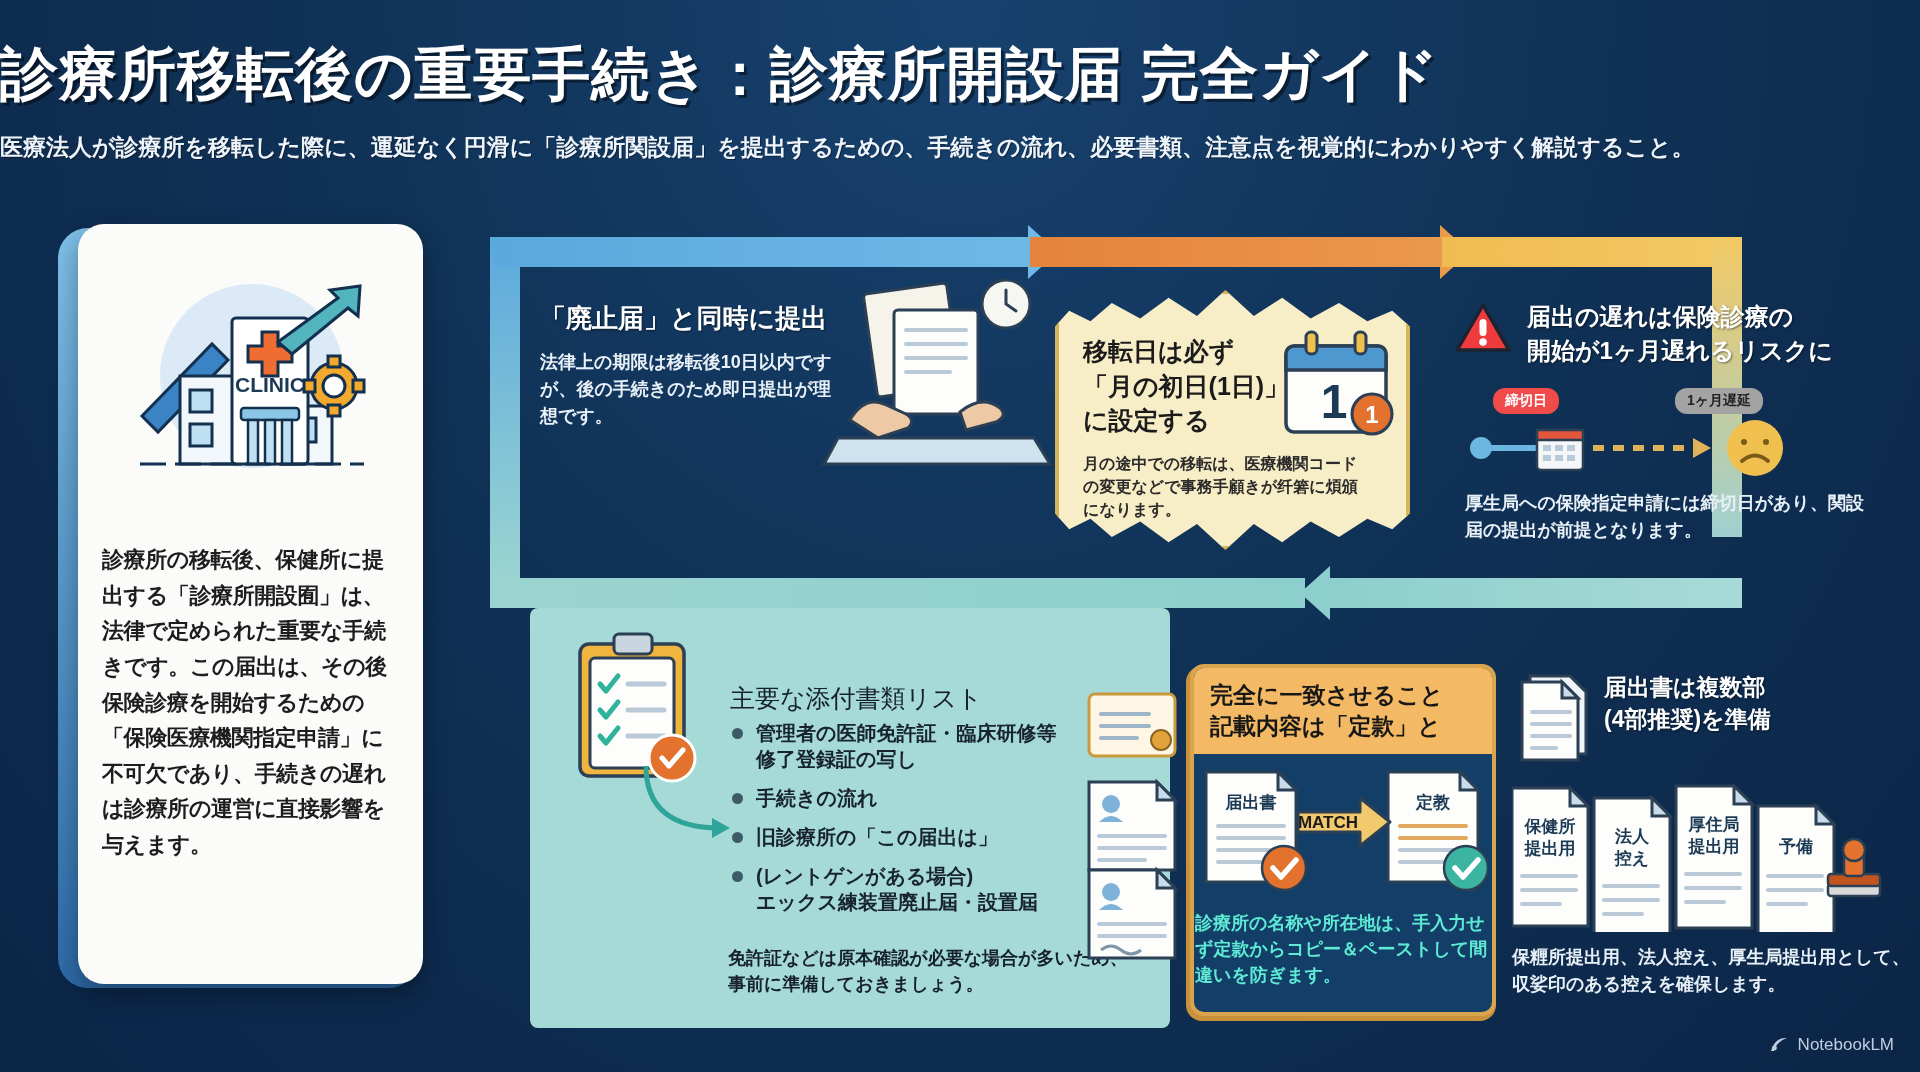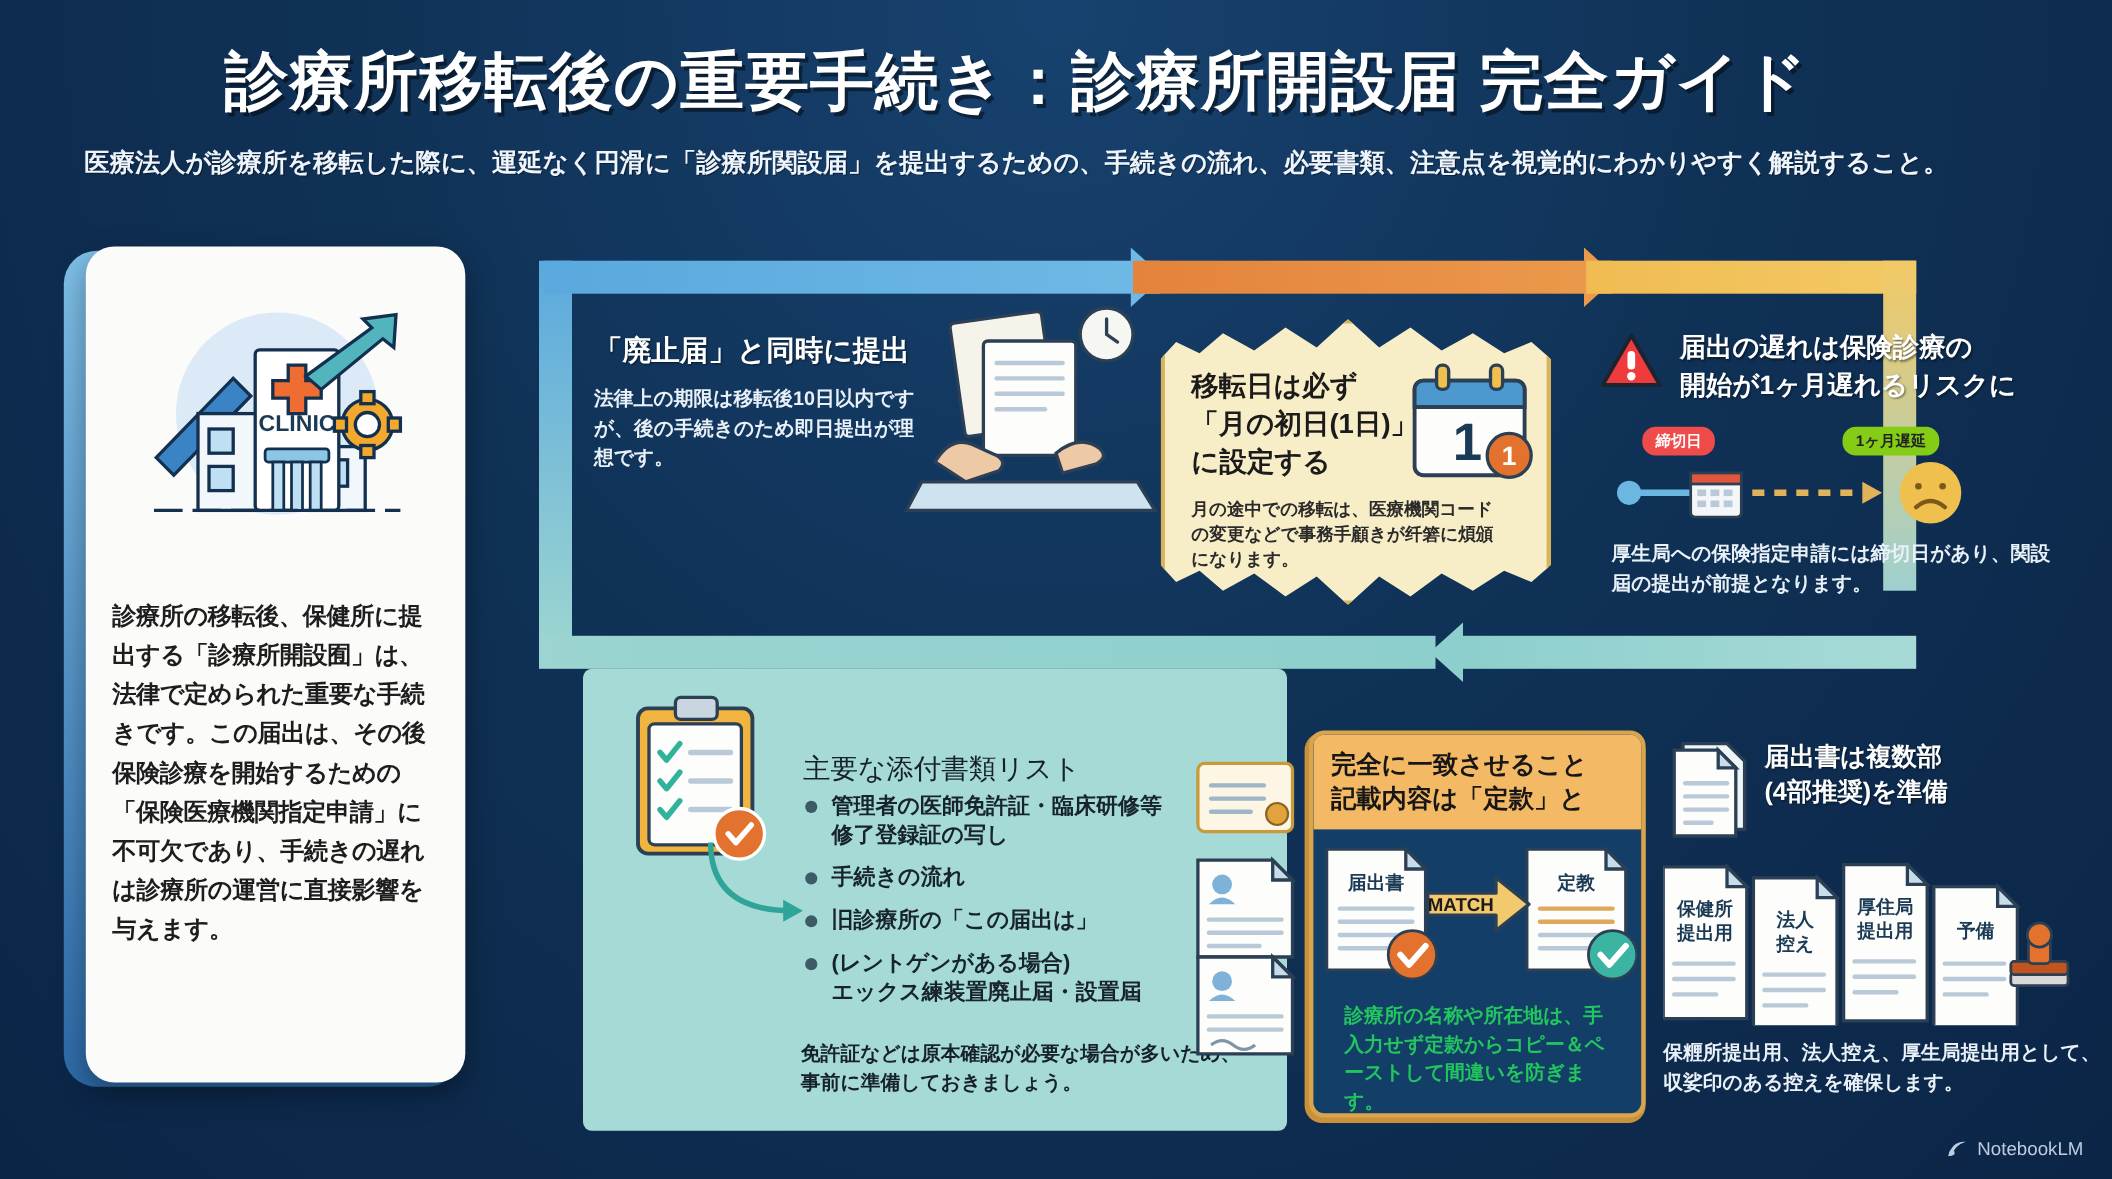--- a/index.html
+++ b/index.html
@@ -6,21 +6,21 @@
   html,body { background:#0d2a4e; }
   body {
     width:1920px; height:1072px;
     font-family:"Liberation Sans","DejaVu Sans",sans-serif;
     overflow:hidden;
     position:relative;
     background: radial-gradient(ellipse at 50% 0%, #17426f 0%, #103257 45%, #0b2546 100%);
     color:#fff;
   }
   
-  .header { position:absolute; top:0; left:0; width:1848px; height:180px; text-align:center; }
+  .header { position:absolute; top:0; left:0; width:1848px; height:180px; }
   .title {
     font-size:58px; font-weight:bold; letter-spacing:1px;
     padding-top:36px; color:#ffffff;
     text-shadow:3px 3px 0 rgba(0,0,0,.45);
   }
   .subtitle { font-size:23px; font-weight:bold; padding-top:18px; color:#eef4fb;
               text-shadow:1px 1px 0 rgba(0,0,0,.4); }
 
   
   .ribbon { position:absolute; }
@@ -73,21 +73,21 @@
   .cal-art { position:absolute; right:14px; top:40px; width:120px; height:112px; }
 
   
   .s3 { position:absolute; left:1465px; top:300px; width:400px; }
   .s3 .h { font-size:24px; font-weight:bold; line-height:1.4; text-shadow:1px 1px 2px rgba(0,0,0,.5);}
   .warn-tri { position:absolute; left:-10px; top:2px; width:56px; height:52px; }
   .s3 .htxt { margin-left:62px; }
   .timeline { position:absolute; left:0; top:88px; width:400px; height:90px; }
   .pill { position:absolute; border-radius:12px; font-size:14px; font-weight:bold; padding:4px 12px; }
   .pill-red { background:#ef4b4b; color:#fff; left:28px; top:0; }
-  .pill-yel { background:#84cc16; color:#222; left:210px; top:0; }
+  .pill-yel { background:#a3a3a3; color:#222; left:210px; top:0; }
   .s3 .p { position:absolute; top:190px; font-size:18px; font-weight:bold; line-height:1.5; color:#e8f0f8; width:400px;}
 
   
   .teal-card { position:absolute; left:530px; top:608px; width:640px; height:420px;
       background:#a6dad6; border-radius:8px; }
   .clip-art { position:absolute; left:570px; top:630px; width:130px; height:160px; }
   .tl-title { position:absolute; left:730px; top:682px; font-size:25px; font-weight:normal; color:#16212b; }
   .tl-list { position:absolute; left:730px; top:720px; width:330px; }
   .tl-list li { list-style:none; position:relative; padding-left:26px; margin-bottom:13px;
       font-size:20px; font-weight:bold; color:#17232d; line-height:1.3; }
@@ -98,21 +98,21 @@
   .doc-icons { position:absolute; left:1075px; top:690px; width:120px; height:270px; }
 
   
   .oc-shadow{ position:absolute; left:1186px; top:666px; width:310px; height:355px;
       background:#c9923a; border-radius:16px; }
   .ocard { position:absolute; left:1190px; top:664px; width:306px; height:352px;
       background:#123e68; border:4px solid #d9a44e; border-radius:14px; overflow:hidden; }
   .ocard .hd { background:#f3b964; color:#171717; font-size:23px; font-weight:bold;
       padding:12px 10px 12px 16px; line-height:1.34; }
   .match-art { width:290px; height:140px; display:block; margin:10px auto 0; }
-  .ocard .p { color:#22c55e; font-size:18px; font-weight:bold; line-height:1.45; padding:6px 28px; }
+  .ocard .p { color:#5eead4; font-size:18px; font-weight:bold; line-height:1.45; padding:6px 1px; }
 
   
   .s4 { position:absolute; left:1512px; top:672px; width:400px; }
   .s4 .h { font-size:23px; font-weight:bold; line-height:1.38; margin-left:92px;
       text-shadow:1px 1px 2px rgba(0,0,0,.5); }
   .stack-art { position:absolute; left:0; top:2px; width:84px; height:92px; }
   .four-docs { position:absolute; left:0; top:112px; width:400px; height:148px; }
   .s4 .p { position:absolute; top:272px; width:400px; font-size:18px; font-weight:bold;
       line-height:1.5; color:#e8f0f8; }
 

